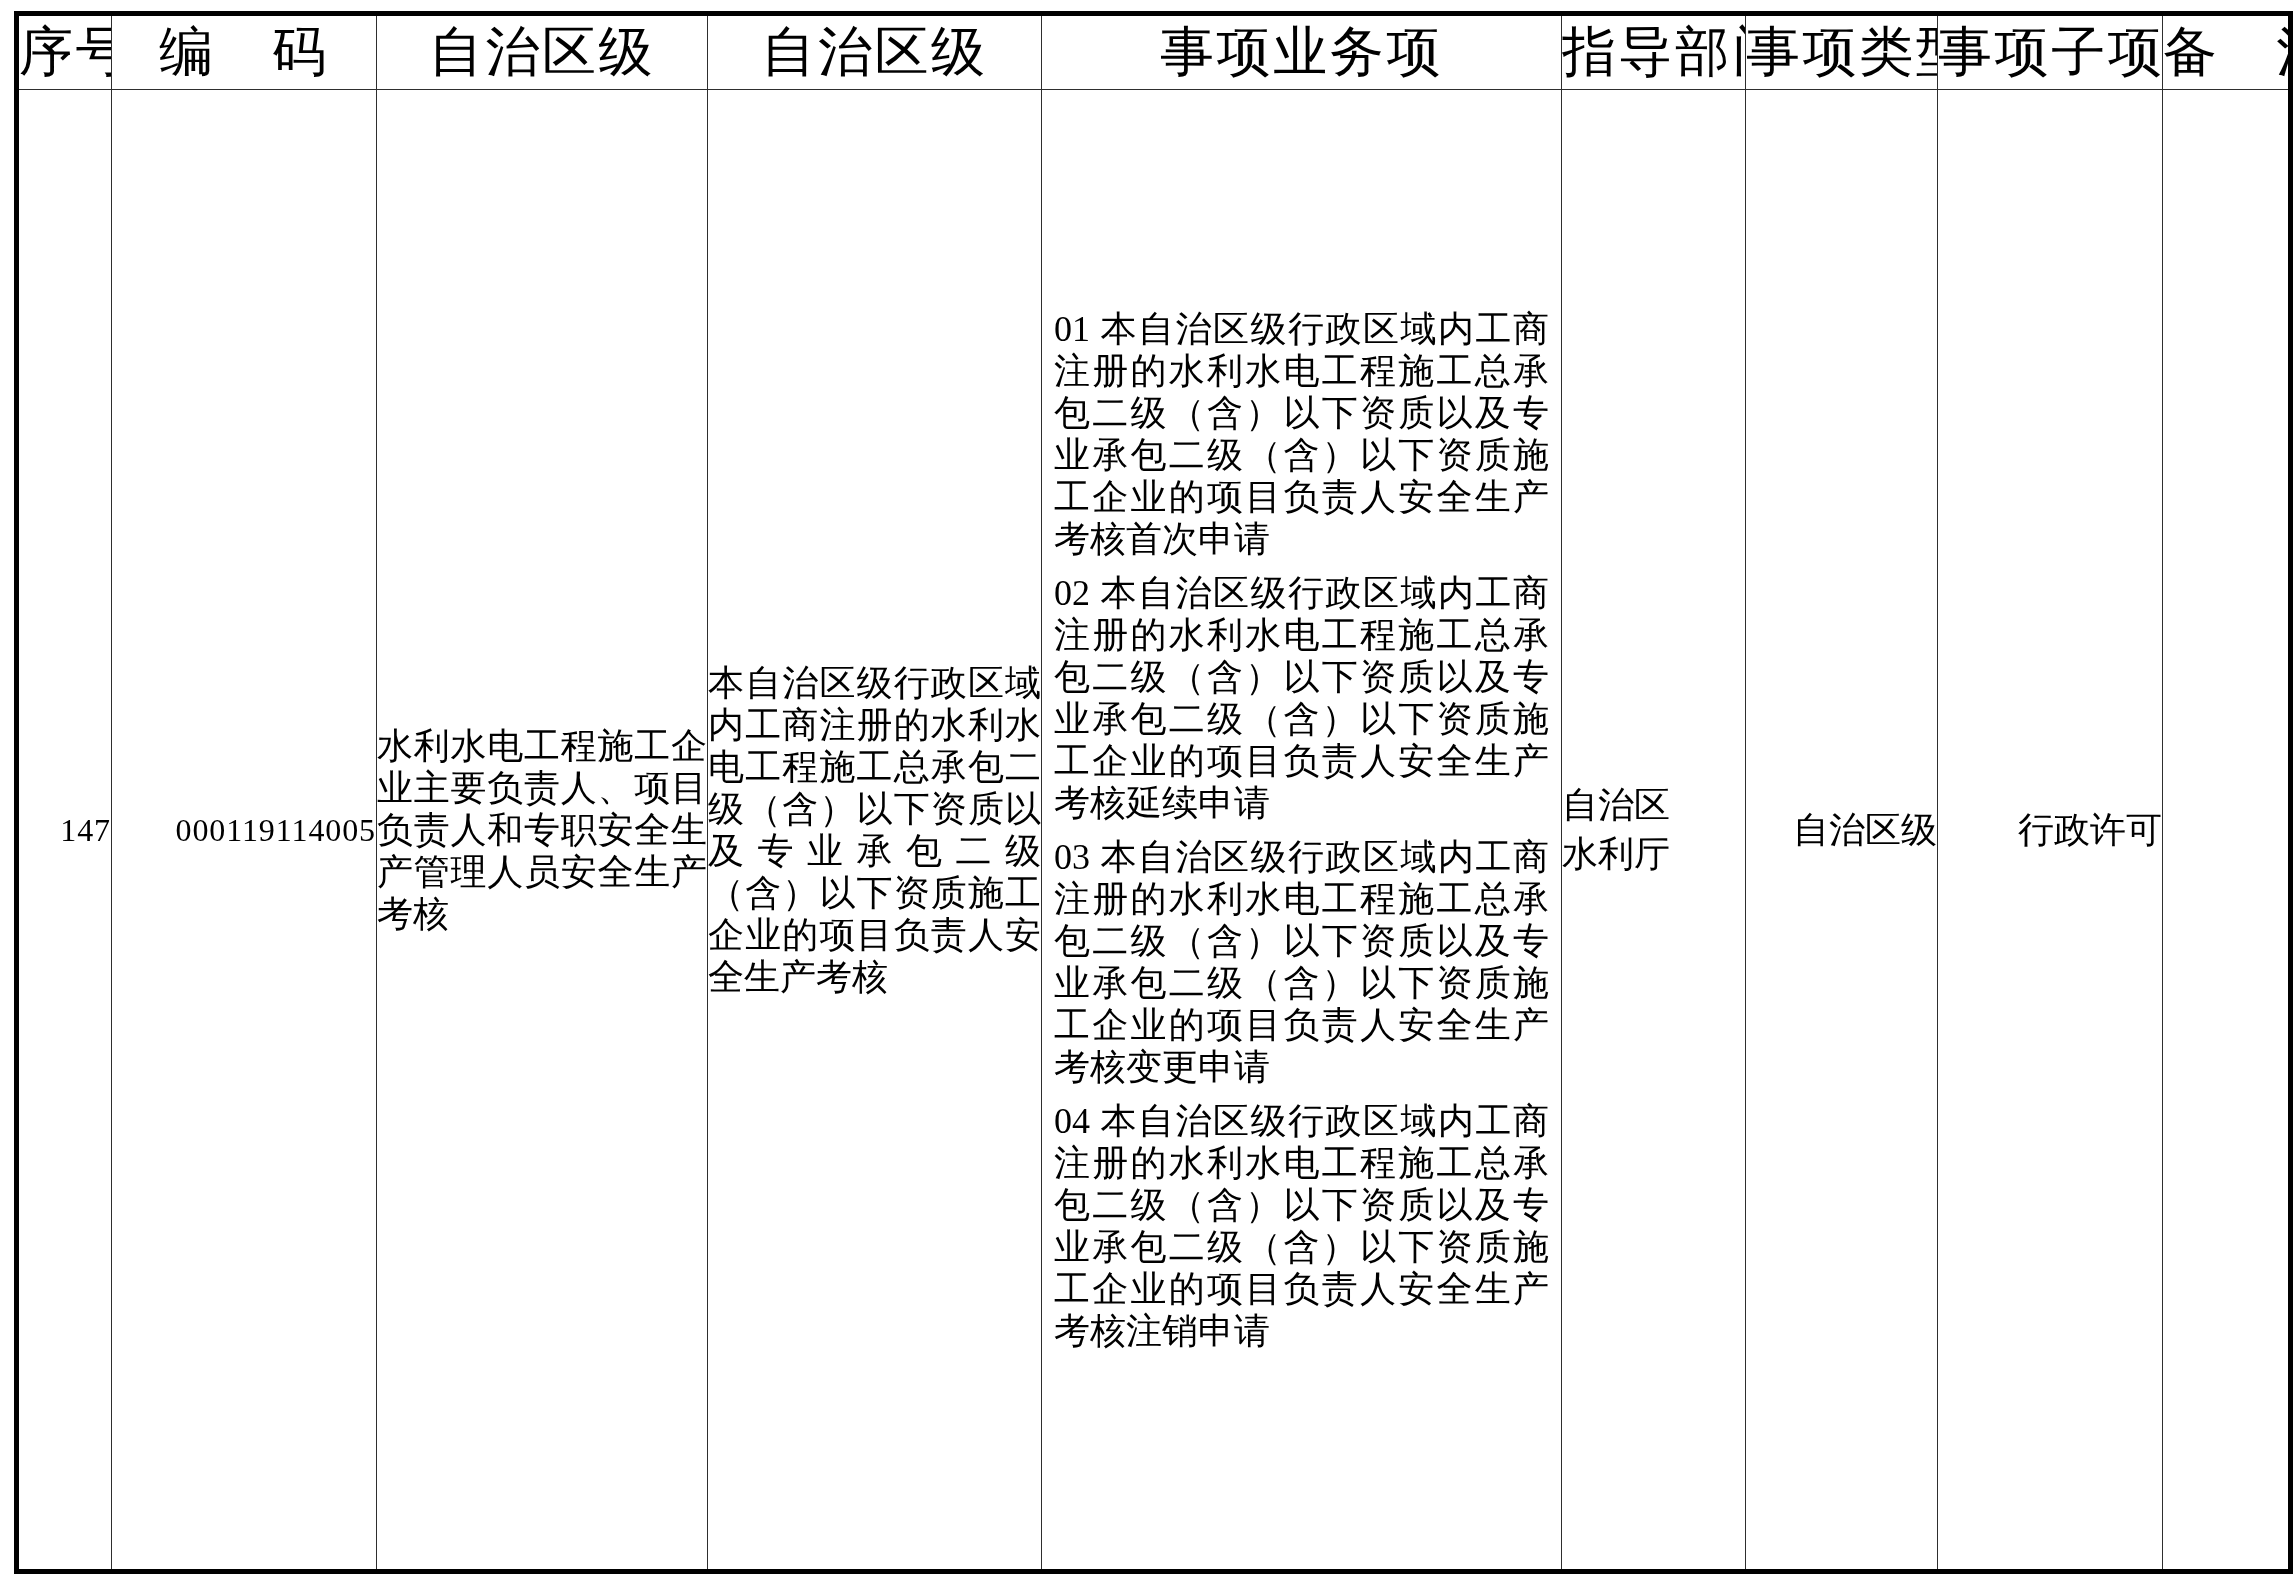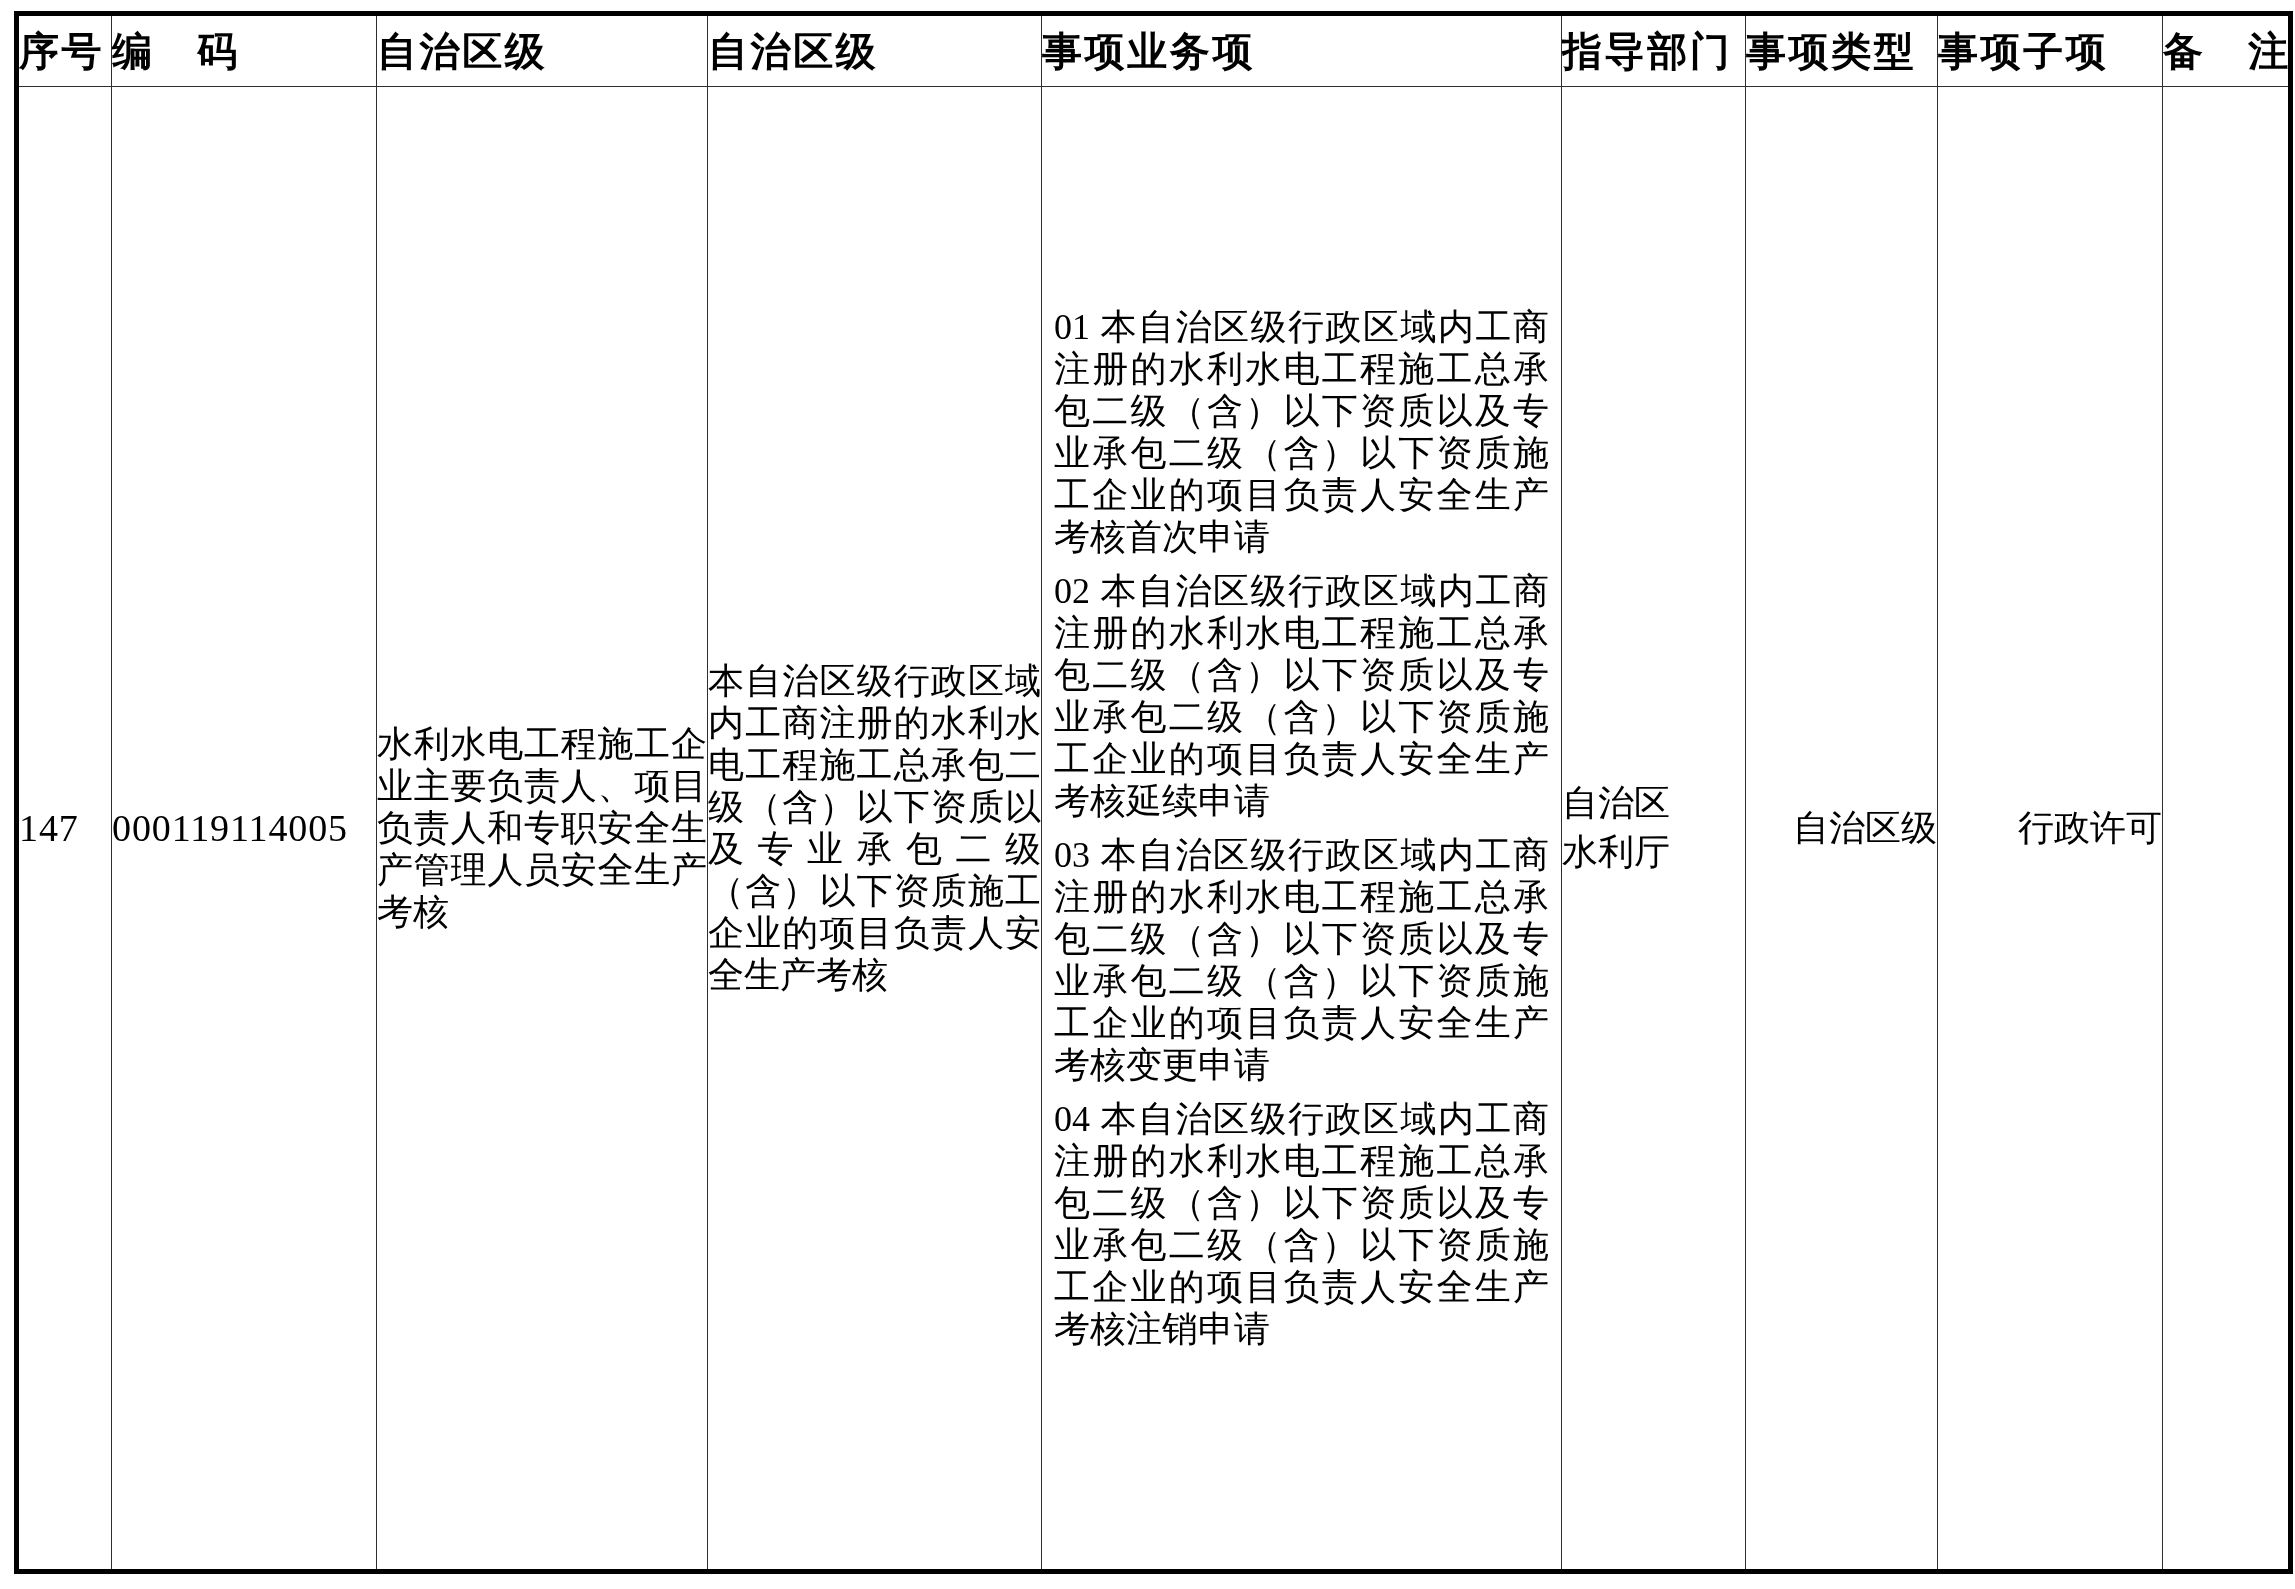--- a/index.html
+++ b/index.html
@@ -34,36 +34,36 @@
     border: 1.7px solid #2e2e2e;
     vertical-align: middle;
     padding: 0;
     overflow: hidden;
   }
   thead tr {
     height: 73px;
   }
   th {
     font-family: "Liberation Sans", "DejaVu Sans", sans-serif;
-    font-weight: bold;
-    font-size: 40px;
+    font-weight: normal;
+    font-size: 54px;
     letter-spacing: 2.6px;
-    text-align: left;
+    text-align: center;
     white-space: nowrap;
   }
   td {
     font-size: 36px;
     line-height: 42px;
   }
   .center {
     text-align: right;
   }
   .num {
-    text-align: left;
-    font-size: 38px;
+    text-align: right;
+    font-size: 32px;
     letter-spacing: 0.9px;
   }
   .just {
     text-align: justify;
     text-align-last: left;
     text-justify: inter-ideograph;
   }
   .cell-main  { padding: 0 15.6px; }
   .cell-sub   { padding: 0 18px; }
   .cell-biz   { padding: 0 15.6px; }

